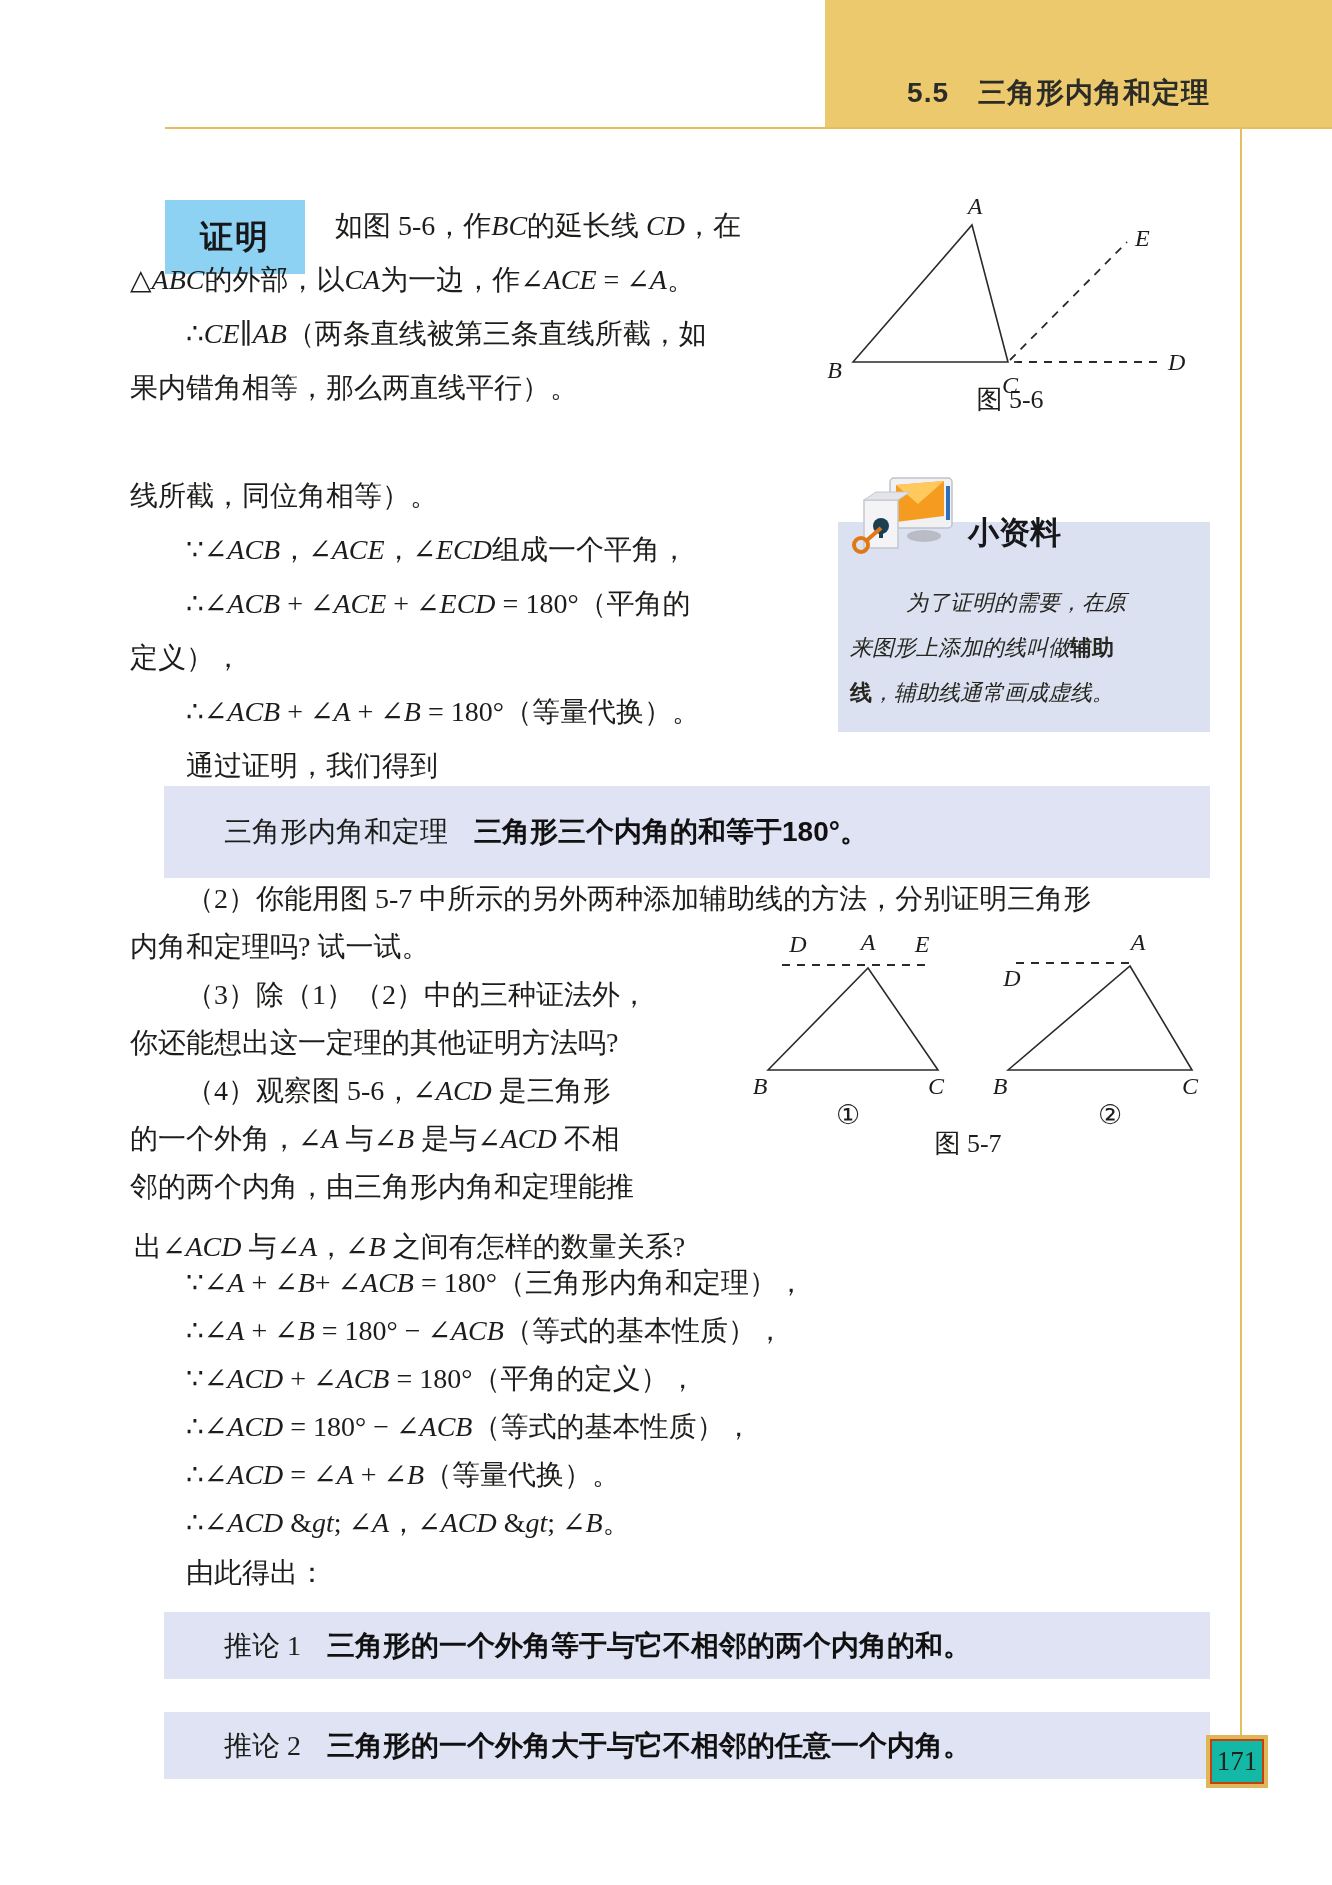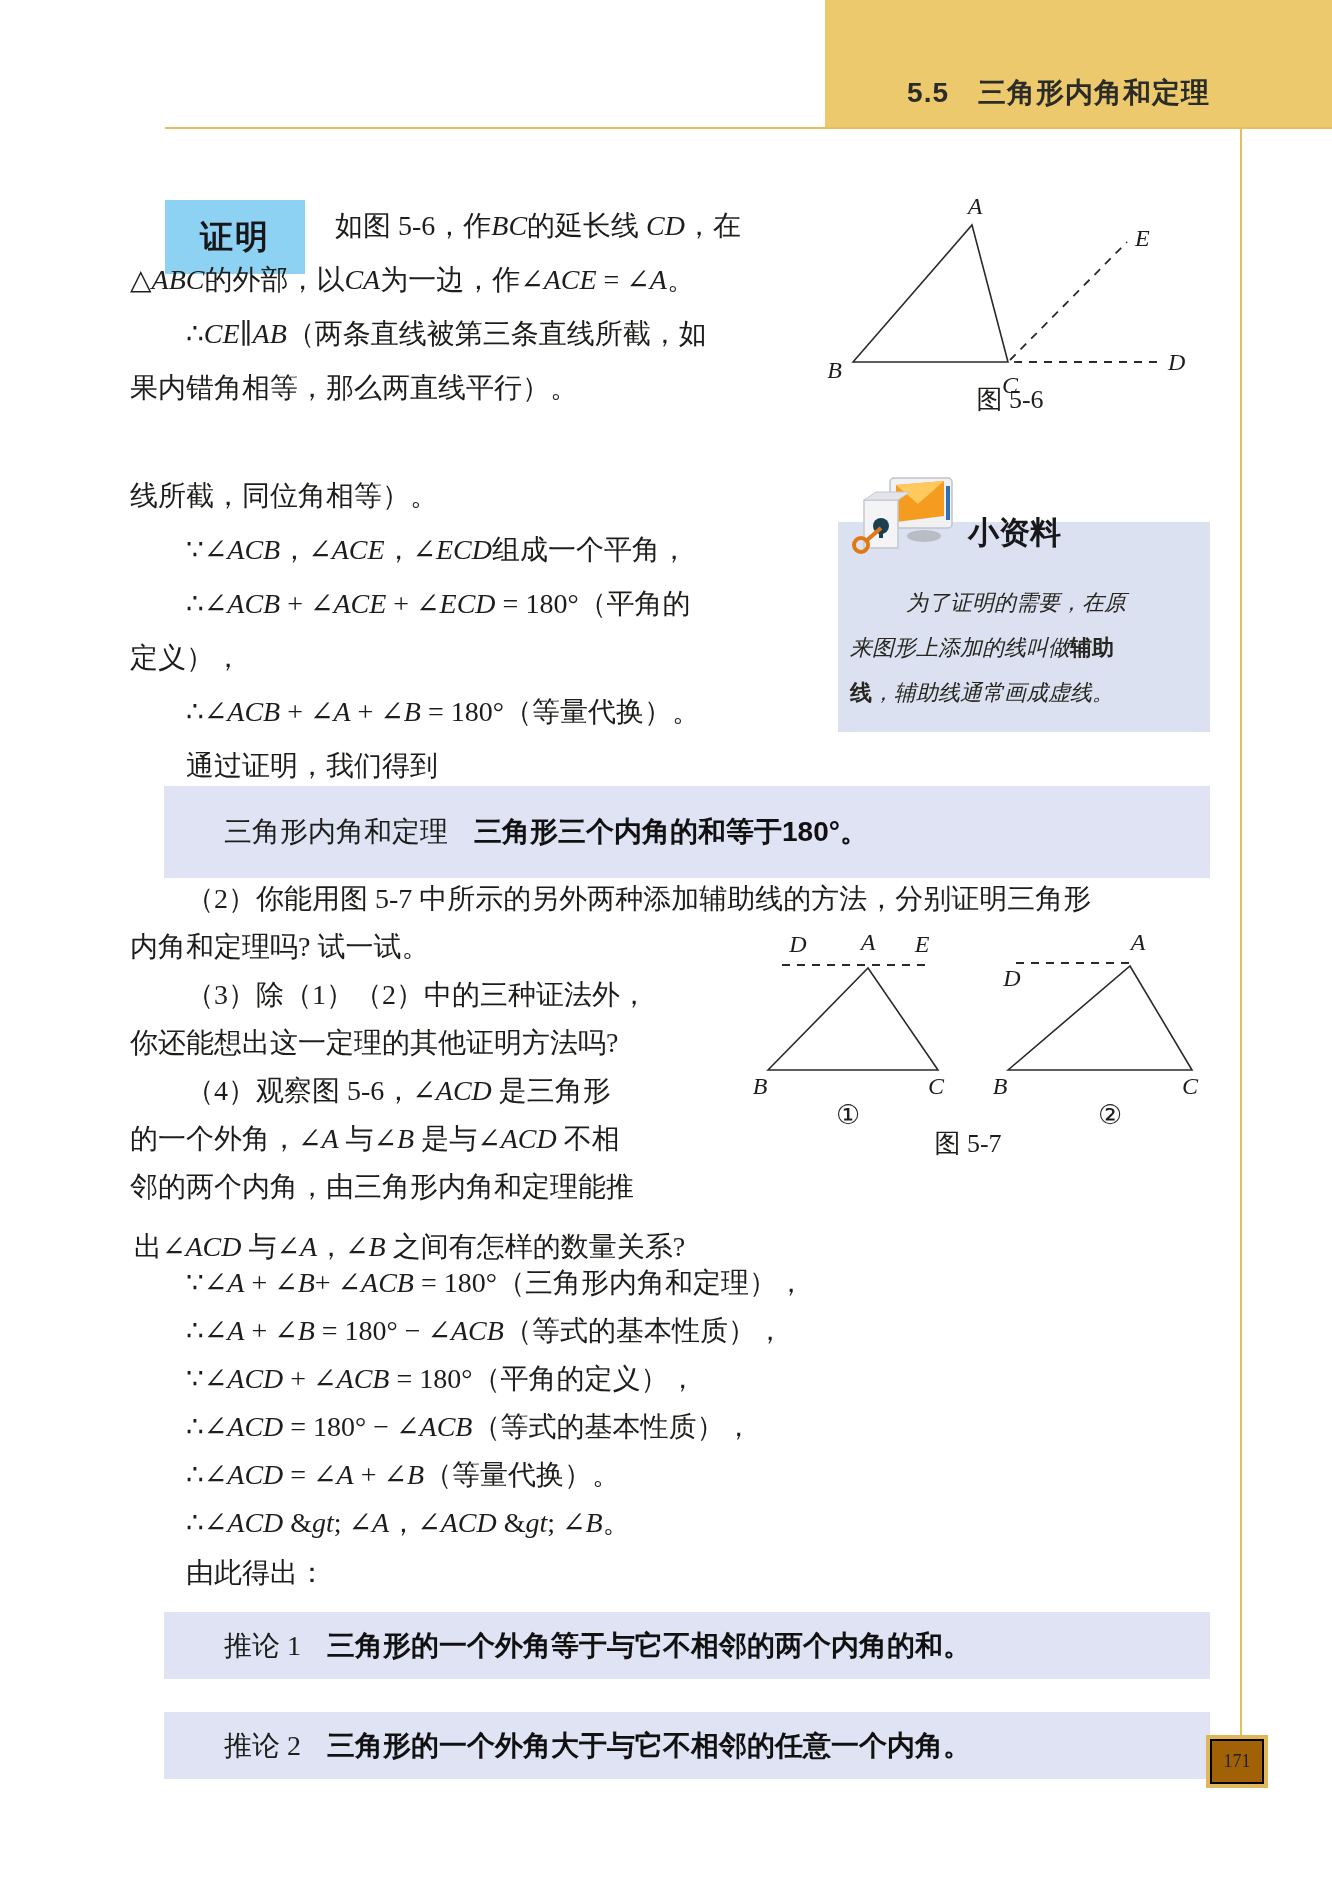--- a/index.html
+++ b/index.html
@@ -29,23 +29,23 @@
   .band{position:absolute;left:164px;width:1046px;background:#dfe3f3;display:flex;align-items:center;}
   .band .lead{font-family:var(--serif);font-size:28px;margin-left:60px;white-space:nowrap;}
   .band .strong{font-family:var(--sans);font-weight:700;font-size:28px;margin-left:26px;white-space:nowrap;color:#111;}
   
   #sidebar-box{left:838px;top:522px;width:372px;height:210px;background:#dce1f1;}
   #sidebar-title{left:968px;top:512px;font-family:var(--sans);font-size:31px;font-weight:700;color:#17171a;}
   .noteline{position:absolute;font-family:var(--serif);font-style:italic;font-size:22px;white-space:nowrap;color:#26261f;}
   .noteline b{font-style:normal;font-family:var(--sans);font-weight:700;}
   
   #page-box{left:1206px;top:1735px;width:62px;height:53px;background:#dfb65a;}
-  #page-box-inner{position:absolute;left:4px;top:4px;right:4px;bottom:4px;background:#a16207;
-    border:2px solid #000000;display:flex;align-items:center;justify-content:center;
-    font-family:var(--serif);font-size:18px;color:#23231c;}
+  #page-box-inner{position:absolute;left:4px;top:4px;right:4px;bottom:4px;background:#14b8a6;
+    border:2px solid #c2410c;display:flex;align-items:center;justify-content:center;
+    font-family:var(--serif);font-size:27px;color:#23231c;}
   svg text{fill:#1d1d1b;}
   .figlabel{font-family:var(--serif);font-style:italic;font-size:24px;}
   .figcap{font-family:var(--serif);font-size:26px;}
   .fignum{font-family:var(--serif);font-size:27px;}
 </style>
 </head>
 <body>
 
 <div id="page">
 

